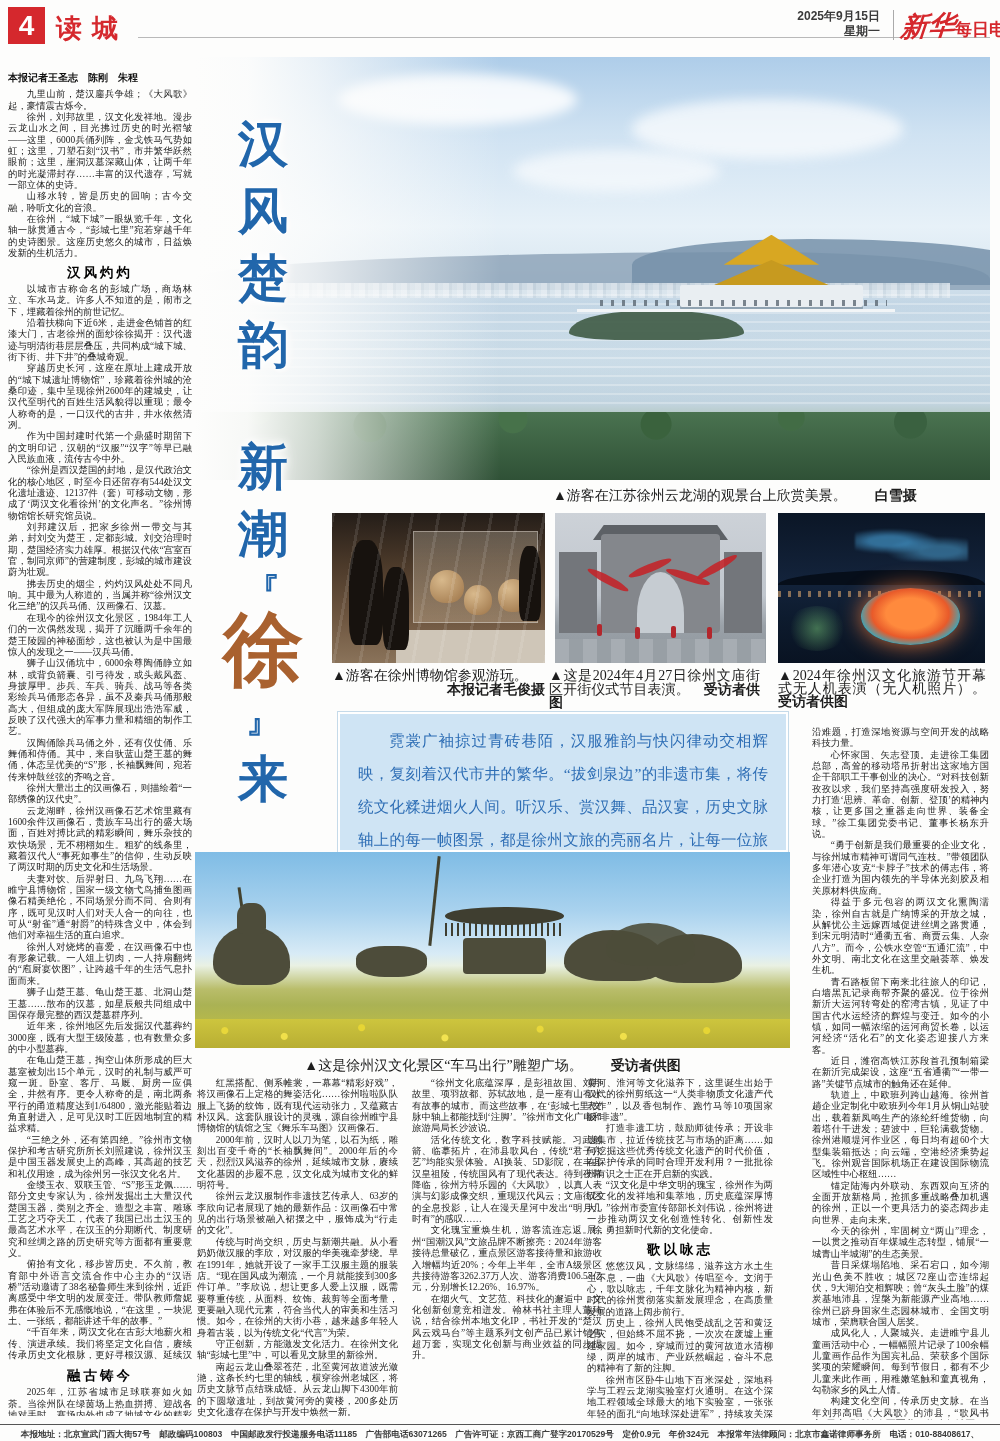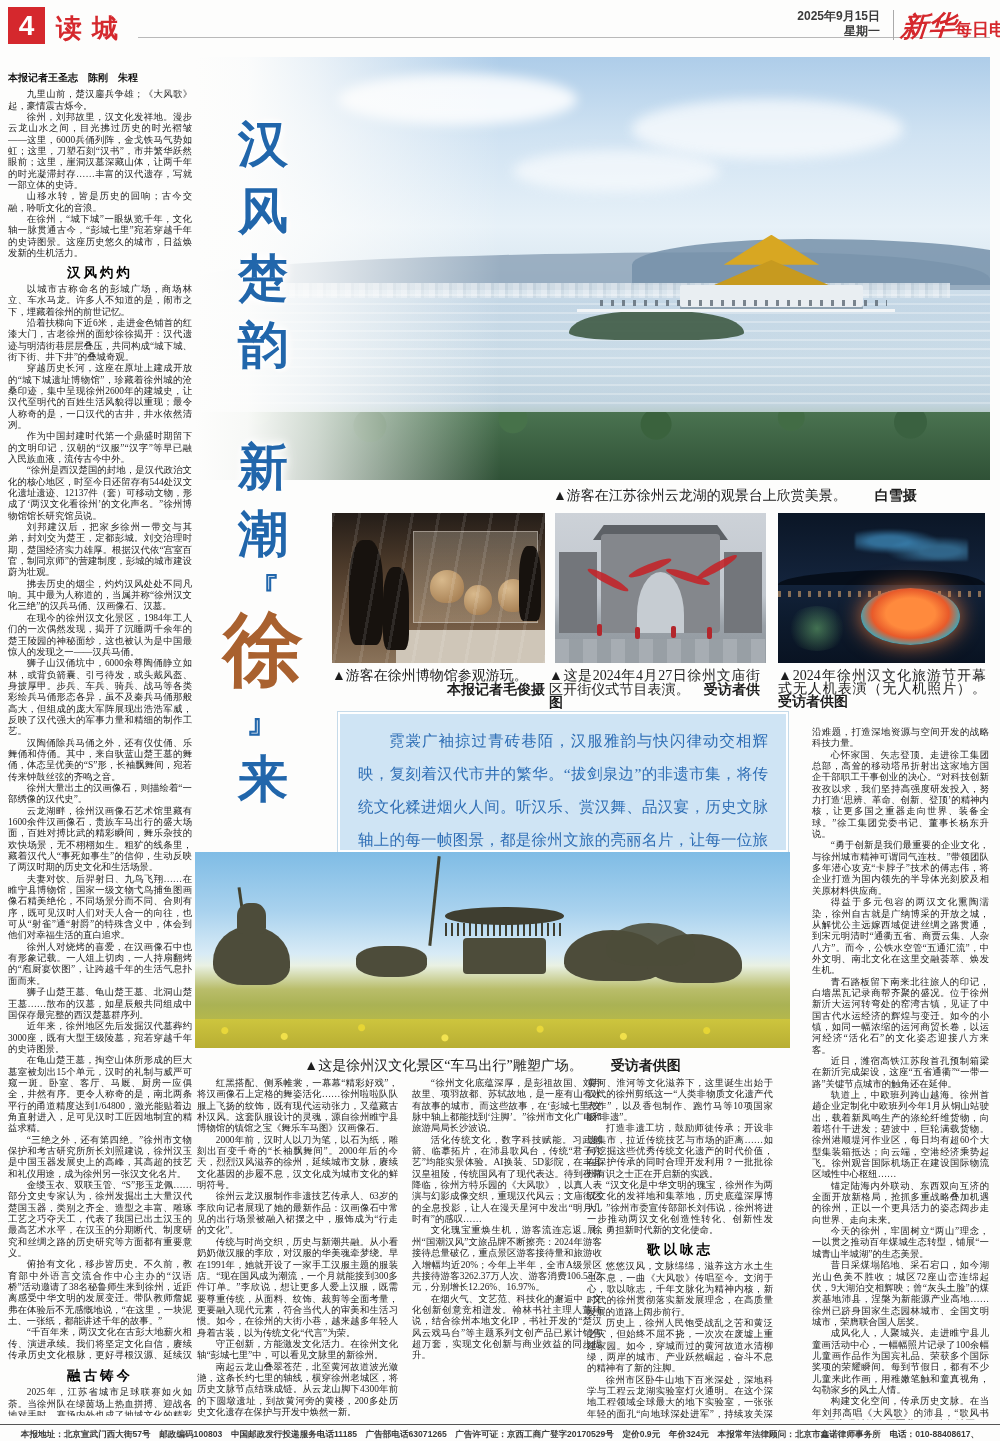--- a/index.html
+++ b/index.html
@@ -256,21 +256,21 @@
         <p class="para">在现今的徐州汉文化景区，1984年工人们的一次偶然发现，揭开了沉睡两千余年的楚王陵园的神秘面纱，这也被认为是中国最惊人的发现之一——汉兵马俑。</p>
       </div>
     <div>
         <p class="para">狮子山汉俑坑中，6000余尊陶俑静立如林，或背负箭囊、引弓待发，或头戴风盔、身披厚甲。步兵、车兵、骑兵、战马等各类彩绘兵马俑形态各异，虽不及秦兵马俑那般高大，但组成的庞大军阵展现出浩浩军威，反映了汉代强大的军事力量和精细的制作工艺。</p>
         <p class="para">汉陶俑除兵马俑之外，还有仪仗俑、乐舞俑和侍俑。其中，来自驮蓝山楚王墓的舞俑，体态呈优美的“S”形，长袖飘舞间，宛若传来钟鼓丝弦的齐鸣之音。</p>
         <p class="para">徐州大量出土的汉画像石，则描绘着“一部绣像的汉代史”。</p>
         <p class="para">云龙湖畔，徐州汉画像石艺术馆里藏有1600余件汉画像石，贵族车马出行的盛大场面，百姓对搏比武的精彩瞬间，舞乐杂技的欢快场景，无不栩栩如生。粗犷的线条里，藏着汉代人“事死如事生”的信仰，生动反映了两汉时期的历史文化和生活场景。</p>
         <p class="para">夫妻对饮、后羿射日、九鸟飞翔……在睢宁县博物馆，国家一级文物弋鸟捕鱼图画像石精美绝伦，不同场景分而不同、合则有序，既可见汉时人们对天人合一的向往，也可从“射雀”通“射爵”的特殊含义中，体会到他们对幸福生活的直白追求。</p>
         <p class="para">徐州人对烧烤的喜爱，在汉画像石中也有形象记载。一人俎上切肉，一人持扇翻烤的“庖厨宴饮图”，让跨越千年的生活气息扑面而来。</p>
         <p class="para">狮子山楚王墓、龟山楚王墓、北洞山楚王墓……散布的汉墓，如星辰般共同组成中国保存最完整的西汉楚墓群序列。</p>
-        <p class="para">近年来，徐州地区先后发掘汉代墓葬约3000座，既有大型王级陵墓，宛若穿越千年的史诗图景。</p>
+        <p class="para">近年来，徐州地区先后发掘汉代墓葬约3000座，既有大型王级陵墓，也有数量众多的中小型墓葬。</p>
         <p class="para">在龟山楚王墓，掏空山体所形成的巨大墓室被划出15个单元，汉时的礼制与威严可窥一斑。卧室、客厅、马厩、厨房一应俱全，井然有序。更令人称奇的是，南北两条平行的甬道精度达到1/64800，激光能贴着边角直射进入，足可见汉时工匠因地制宜的精益求精。</p>
         <p class="para">“三绝之外，还有第四绝。”徐州市文物保护和考古研究所所长刘照建说，徐州汉玉是中国玉器发展史上的高峰，其高超的技艺和礼仪用途，成为徐州另一张汉文化名片。</p>
         <p class="para">金缕玉衣、双联玉管、“S”形玉龙佩……部分文史专家认为，徐州发掘出土大量汉代楚国玉器，类别之齐全、造型之丰富、雕琢工艺之巧夺天工，代表了我国已出土汉玉的最高艺术水平，在汉玉的分期断代、制度研究和丝绸之路的历史研究等方面都有重要意义。</p>
         <p class="para">俯拾有文化，移步皆历史。不久前，教育部中外语言交流合作中心主办的“汉语桥”活动邀请了38名秘鲁师生来到徐州，近距离感受中华文明的发展变迁。带队教师詹妮弗在体验后不无感慨地说，“在这里，一块泥土、一张纸，都能讲述千年的故事。”</p>
         <p class="para">“千百年来，两汉文化在古彭大地薪火相传、演进承续。我们将坚定文化自信，赓续传承历史文化根脉，更好寻根汉源、延续汉脉。”徐州市副市长、代理市长沈峻峰说。</p>
       </div>
   </div>
   <div class="col col0b">
     <h3 class="subhead" style="margin-top:12px;">融古铸今</h3>
     <p class="para">2025年，江苏省城市足球联赛如火如荼。当徐州队在绿茵场上热血拼搏、迎战各地对手时，赛场内外也成了地域文化的精彩秀场。</p>

